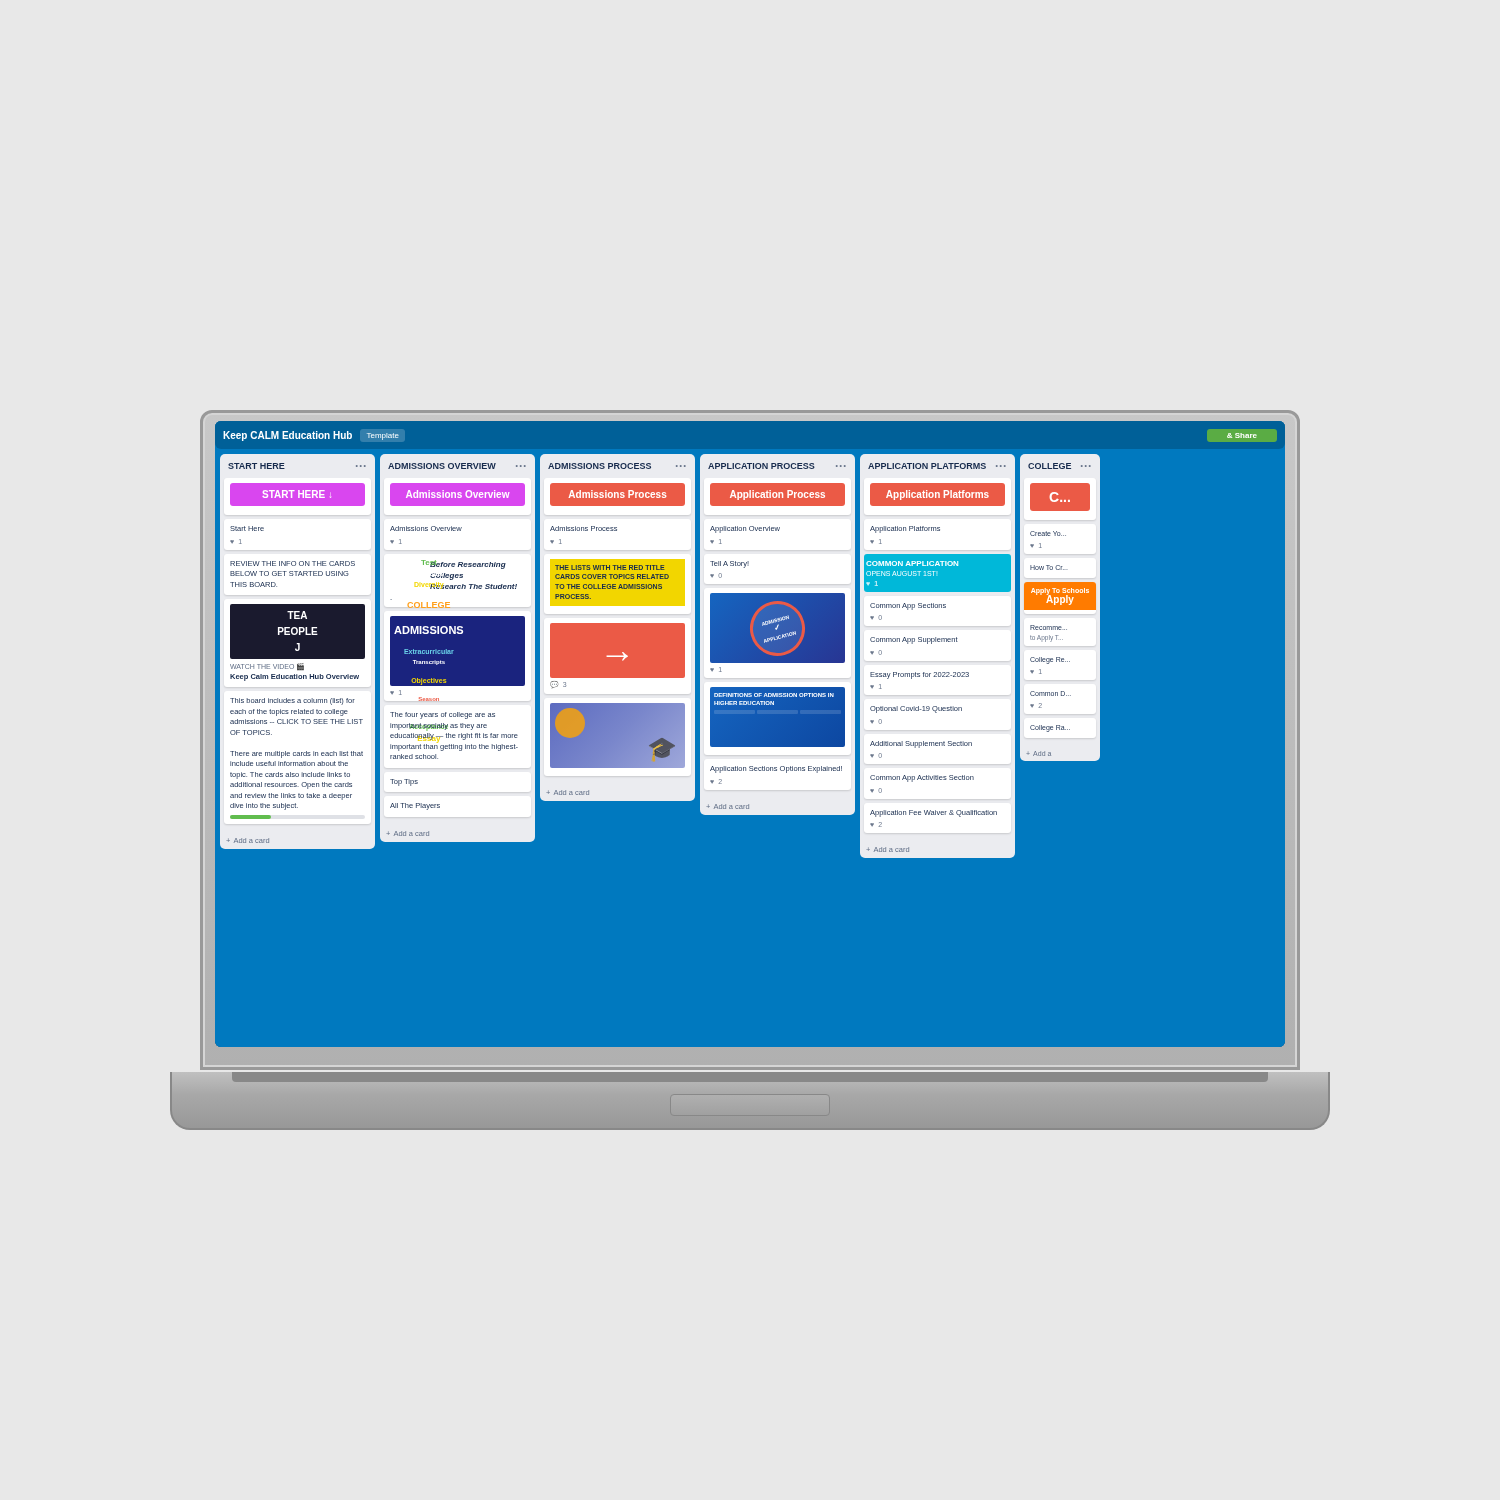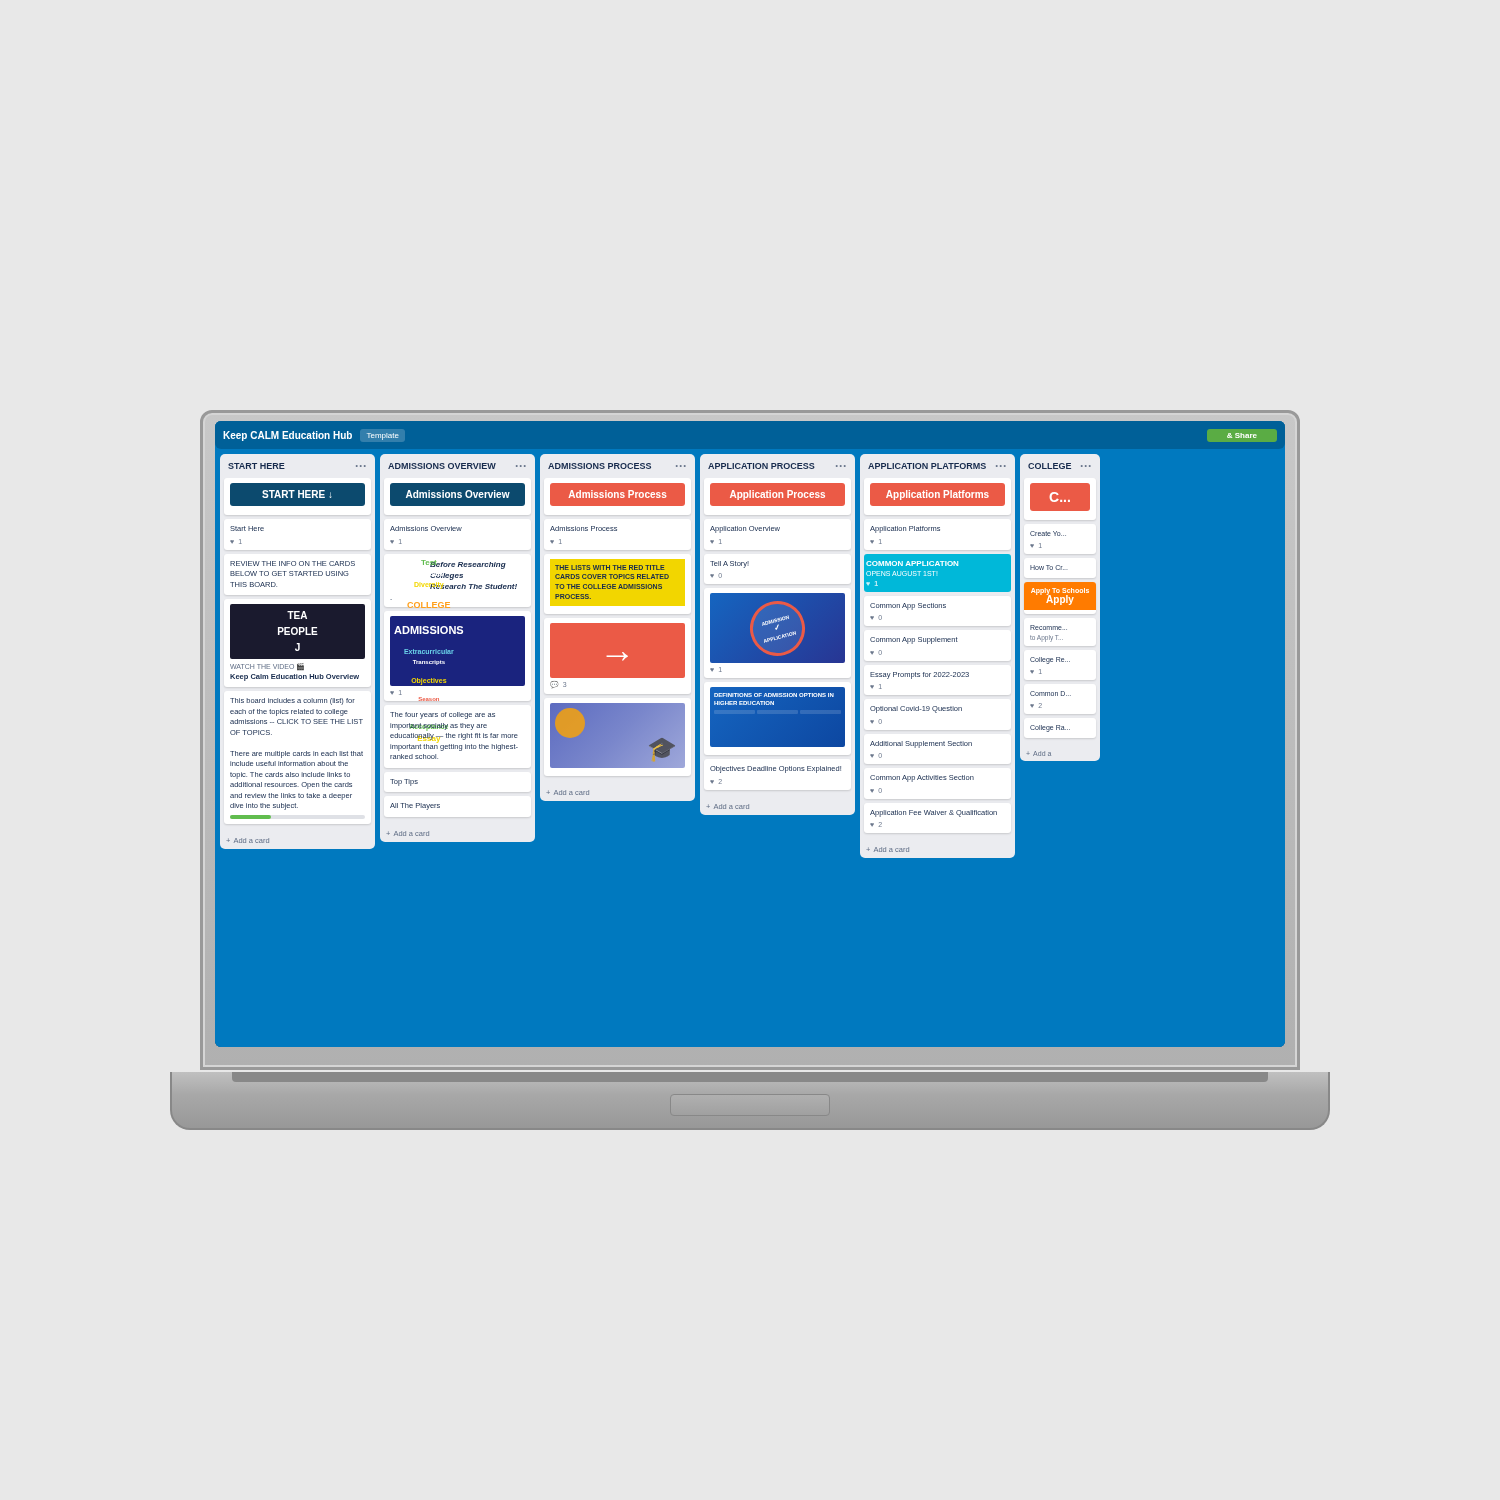--- a/index.html
+++ b/index.html
@@ -196,21 +196,21 @@
       border-radius: 3px;
       padding: 6px 8px;
       font-size: 10px;
       font-weight: bold;
       text-align: center;
       color: white;
       margin-bottom: 4px;
     }
 
     .banner-red { background: #eb5a46; }
-    .banner-blue { background: #0c4a6e; }
+    .banner-blue { background: #d946ef; }
 
     .card-footer {
       display: flex;
       align-items: center;
       gap: 4px;
       margin-top: 3px;
       color: #6b778c;
       font-size: 7px;
     }
 
@@ -570,21 +570,21 @@
                     <div style="font-size:6px; font-weight:bold; margin-bottom:2px;">DEFINITIONS OF ADMISSION OPTIONS IN HIGHER EDUCATION</div>
                     <div style="display:flex; gap:2px;">
                       <div style="background:rgba(255,255,255,0.15); flex:1; padding:2px; border-radius:1px; font-size:4.5px;"></div>
                       <div style="background:rgba(255,255,255,0.15); flex:1; padding:2px; border-radius:1px; font-size:4.5px;"></div>
                       <div style="background:rgba(255,255,255,0.15); flex:1; padding:2px; border-radius:1px; font-size:4.5px;"></div>
                     </div>
                   </div>
                 </div>
 
                 <div class="card">
-                  <div class="card-text">Objectives Deadline Options Explained!</div>
+                  <div class="card-text">Application Sections Options Explained!</div>
                   <div class="card-footer">
                     <span>♥</span>
                     <span>2</span>
                   </div>
                 </div>
               </div>
               <div class="add-card-btn">
                 <span>+</span>
                 <span>Add a card</span>
               </div>

